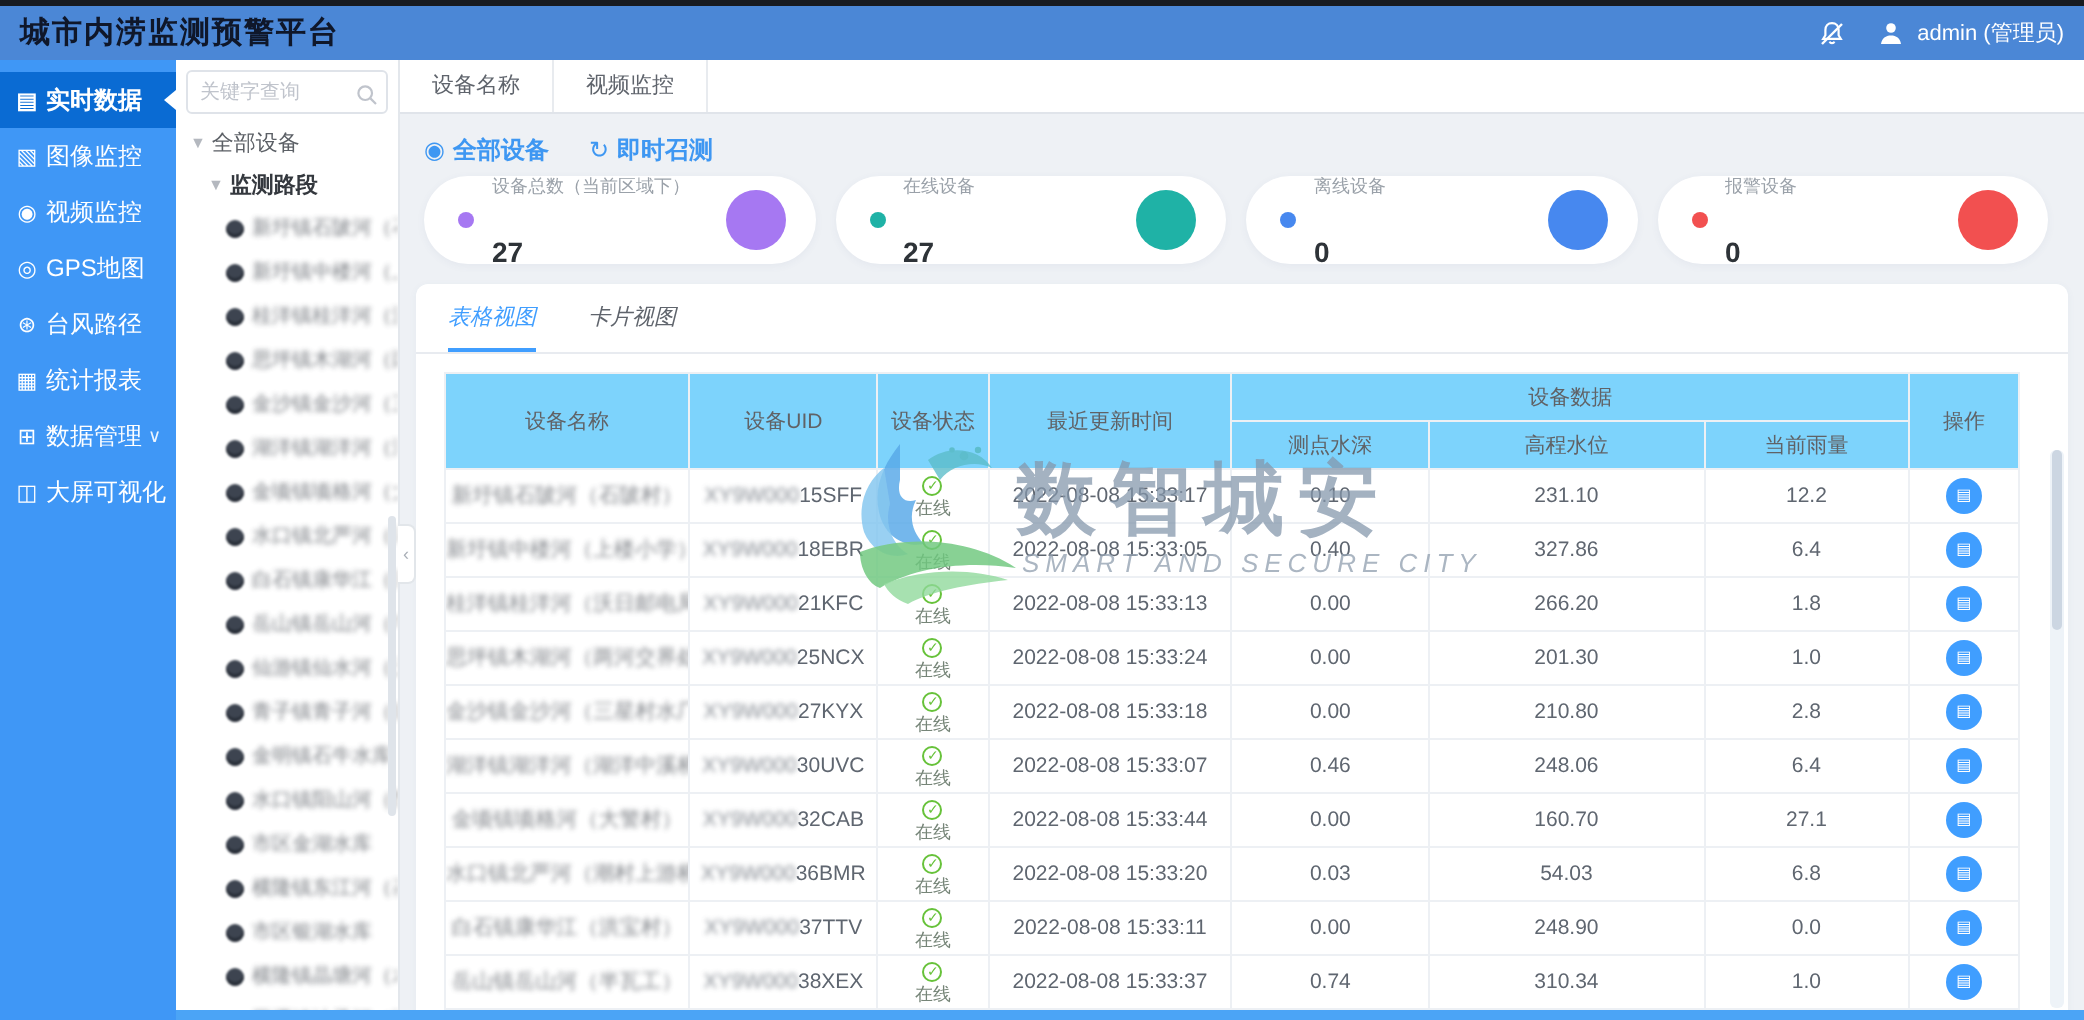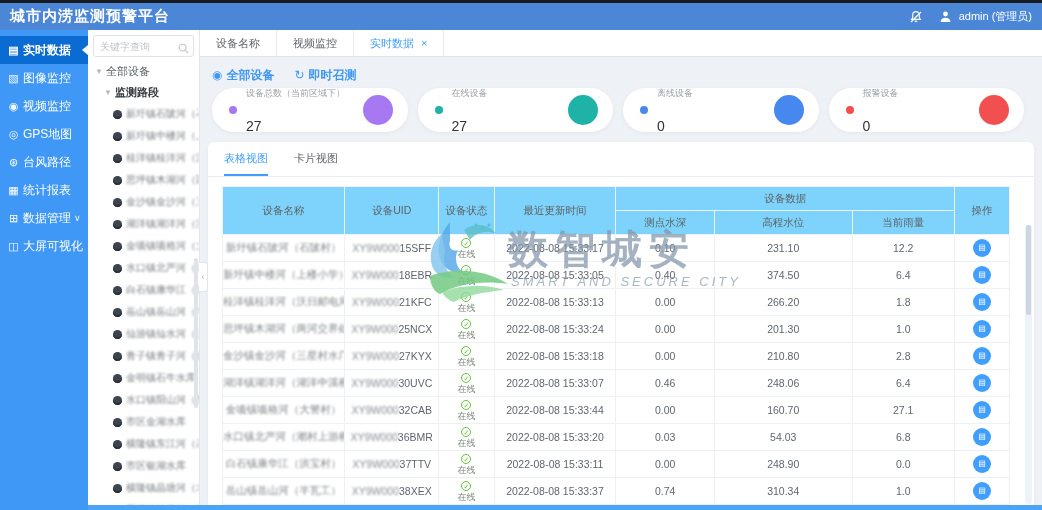--- a/index.html
+++ b/index.html
@@ -4,21 +4,21 @@
 <style>
   * { margin:0; padding:0; box-sizing:border-box; }
   html,body { width:1042px; height:510px; overflow:hidden; }
   body { font-family:"Liberation Sans", sans-serif; background:#eef1f5; position:relative; }
   .page { position:absolute; inset:0; width:1042px; height:510px; overflow:hidden; }
 
   
   .top-strip { position:absolute; top:0; left:0; right:0; height:3px; background:#181b20; z-index:30; }
   .header { position:absolute; top:0; left:0; right:0; height:30px; background:#4b87d6; z-index:20;
             display:flex; align-items:center; padding:3px 10px 0 10px; }
-  .header .title { color:#ffffff; font-size:15px; font-weight:bold; letter-spacing:1px; }
+  .header .title { color:#0f172a; font-size:15px; font-weight:bold; letter-spacing:1px; }
   .header .spacer { flex:1; }
   .header .hicon { width:14px; height:14px; margin-left:16px; display:inline-flex; align-items:center; justify-content:center; }
   .header .user { color:#fff; font-size:11px; margin-left:6px; }
 
   
   .sidebar { position:absolute; top:30px; left:0; width:88px; bottom:0; background:#3f97f6; z-index:15; padding-top:6px; }
   .side-item { position:relative; height:28px; display:flex; align-items:center; padding-left:7px;
                color:#fff; font-size:12px; cursor:pointer; white-space:nowrap; }
   .side-item .sicon { font-size:11px; margin-right:3px; width:13px; text-align:center; }
   .side-item.active { background:#0a6bd3; font-weight:bold; }
@@ -59,27 +59,27 @@
   .toolbar { position:absolute; top:34px; left:12px; height:22px; display:flex; align-items:center; gap:20px; }
   .tool-btn { color:#3e97f2; font-size:12px; font-weight:bold; display:flex; align-items:center; gap:4px; cursor:pointer; }
   .tool-btn .ticon { font-size:12px; font-weight:normal; }
 
   .stats { position:absolute; top:58px; left:12px; right:18px; height:44px; display:flex; gap:10px; }
   .card { flex:1; background:#fff; border-radius:22px; box-shadow:0 1px 4px rgba(60,90,130,.06);
           display:flex; align-items:center; }
   .card .dot { width:8px; height:8px; border-radius:50%; margin:0 9px 0 17px; flex:none; }
   .card .meta { display:flex; flex-direction:column; justify-content:center; }
   .card .label { font-size:9px; color:#9aa1a9; margin-bottom:18px; white-space:nowrap; }
-  .card .value { font-size:14px; font-weight:normal; color:#2e3338; }
+  .card .value { font-size:14px; font-weight:bold; color:#2e3338; }
   .card .bigcircle { width:30px; height:30px; border-radius:50%; margin-left:auto; margin-right:15px; flex:none; }
 
   .panel { position:absolute; top:112px; left:8px; right:8px; bottom:0; background:#fff; border-radius:6px 6px 0 0;
            box-shadow:0 1px 4px rgba(60,90,130,.05); overflow:hidden; }
   .view-tabs { display:flex; gap:26px; padding:9px 16px 0 16px; border-bottom:1px solid #e8ebf0; }
-  .vtab { font-size:11px; color:#5f646c; padding-bottom:8px; cursor:pointer; }
+  .vtab { font-size:11px; color:#5f646c; padding-bottom:8px; cursor:pointer;font-style:italic; }
   .vtab.active { color:#409eff; border-bottom:2px solid #409eff; }
 
   .table-wrap { margin:9px 14px 0 14px; position:relative; }
   table { width:calc(100% - 10px); border-collapse:collapse; table-layout:fixed; }
   th, td { border:1px solid #edf0f4; font-weight:normal; text-align:center; color:#5f6670; overflow:hidden; white-space:nowrap; }
   thead th { background:#7dd3fc; font-size:10.5px; height:24px; color:#606266; }
   tbody td { font-size:10.5px; height:27px; }
   td.name-cell span { filter:blur(1.3px); opacity:.85; color:#6a6e74; }
   .uid-blur { filter:blur(1.2px); opacity:.75; }
   .status-cell { line-height:1; }
@@ -261,21 +261,20 @@
         </div>
     </div>
     <div class="tree-scroll"></div>
     <div class="collapse-tab">‹</div>
   </div>
 
   <div class="main">
     <div class="tabbar" id="tabbar">
         <div class="tab"><span>设备名称</span></div>
         <div class="tab"><span>视频监控</span></div>
-        <div class="tab active"><span>实时数据</span><span class="close">×</span></div>
       </div>
 
     <div class="toolbar">
       <span class="tool-btn">
         <span class="ticon">◉</span>
         <span>全部设备</span>
       </span>
       <span class="tool-btn">
         <span class="ticon">↻</span>
         <span>即时召测</span>
@@ -360,21 +359,21 @@
                 <td>231.10</td>
                 <td>12.2</td>
                 <td><button class="op-btn">▤</button></td>
               </tr>
               <tr>
                 <td class="name-cell"><span>新圩镇中楼河（上楼小学）</span></td>
                 <td><span class="uid-blur">XY9W000</span><span>18EBR</span></td>
                 <td class="status-cell"><span class="status-ok">✓</span><span class="status-txt">在线</span></td>
                 <td>2022-08-08 15:33:05</td>
                 <td>0.40</td>
-                <td>374.50</td>
+                <td>327.86</td>
                 <td>6.4</td>
                 <td><button class="op-btn">▤</button></td>
               </tr>
               <tr>
                 <td class="name-cell"><span>桂洋镇桂洋河（沃日邮电局）</span></td>
                 <td><span class="uid-blur">XY9W000</span><span>21KFC</span></td>
                 <td class="status-cell"><span class="status-ok">✓</span><span class="status-txt">在线</span></td>
                 <td>2022-08-08 15:33:13</td>
                 <td>0.00</td>
                 <td>266.20</td>

